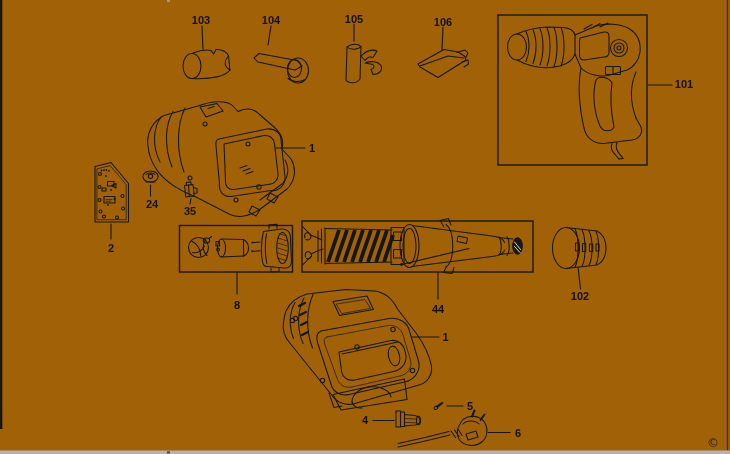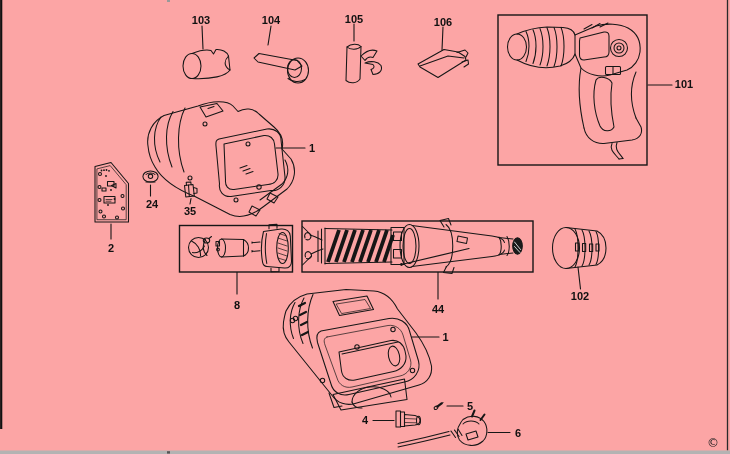--- a/index.html
+++ b/index.html
@@ -1,16 +1,16 @@
 <!DOCTYPE html>
 <html><head>
 <meta charset="utf-8">
 <style>
   html,body{margin:0;padding:0;background:#ffffff;}
-  .stage{position:relative;width:730px;height:454px;background:#fca5a5;overflow:hidden;
+  .stage{position:relative;width:730px;height:454px;background:#a16207;overflow:hidden;
          font-family:"Liberation Sans",sans-serif;}
   svg{display:block;}
   .ln{fill:none;stroke:#161616;stroke-width:1.05;stroke-linecap:round;stroke-linejoin:round;}
   .thin{stroke-width:0.7;}
   .box{fill:none;stroke:#161616;stroke-width:1.4;}
   .leader{fill:none;stroke:#161616;stroke-width:1.1;stroke-linecap:round;}
   .stripe{stroke:#161616;stroke-width:3.8;stroke-linecap:butt;}
   .tick{stroke:#161616;stroke-width:2.2;stroke-linecap:round;}
   .fillk{fill:#161616;stroke:none;}
   .lbl{font-family:"Liberation Sans",sans-serif;font-size:11px;font-weight:bold;fill:#111;text-anchor:middle;}

